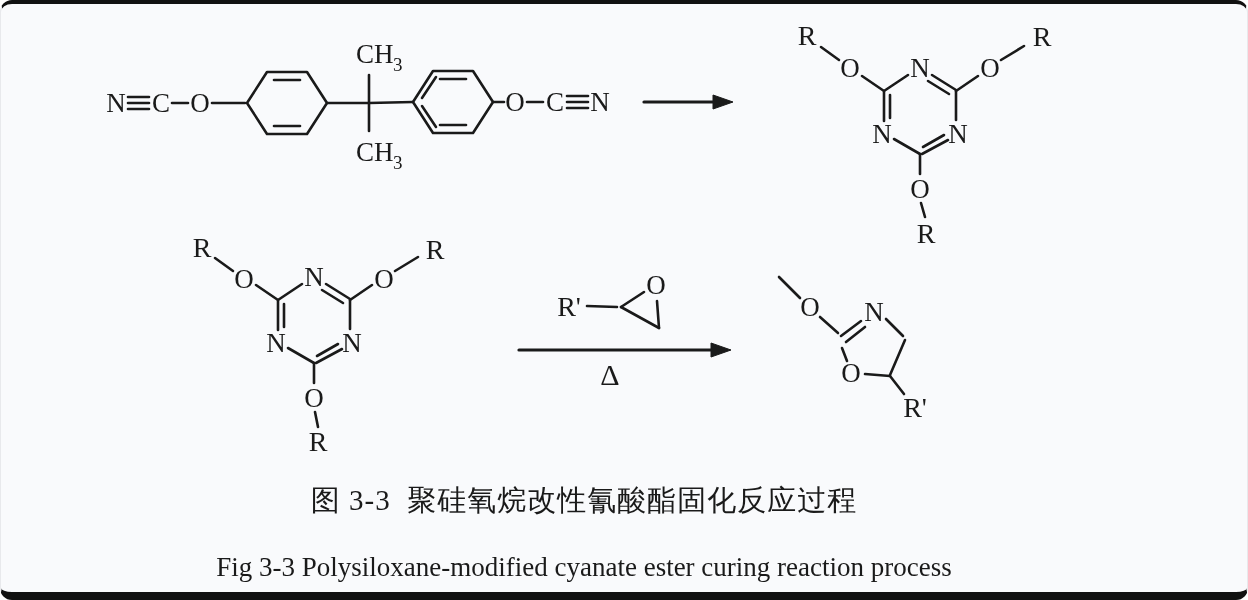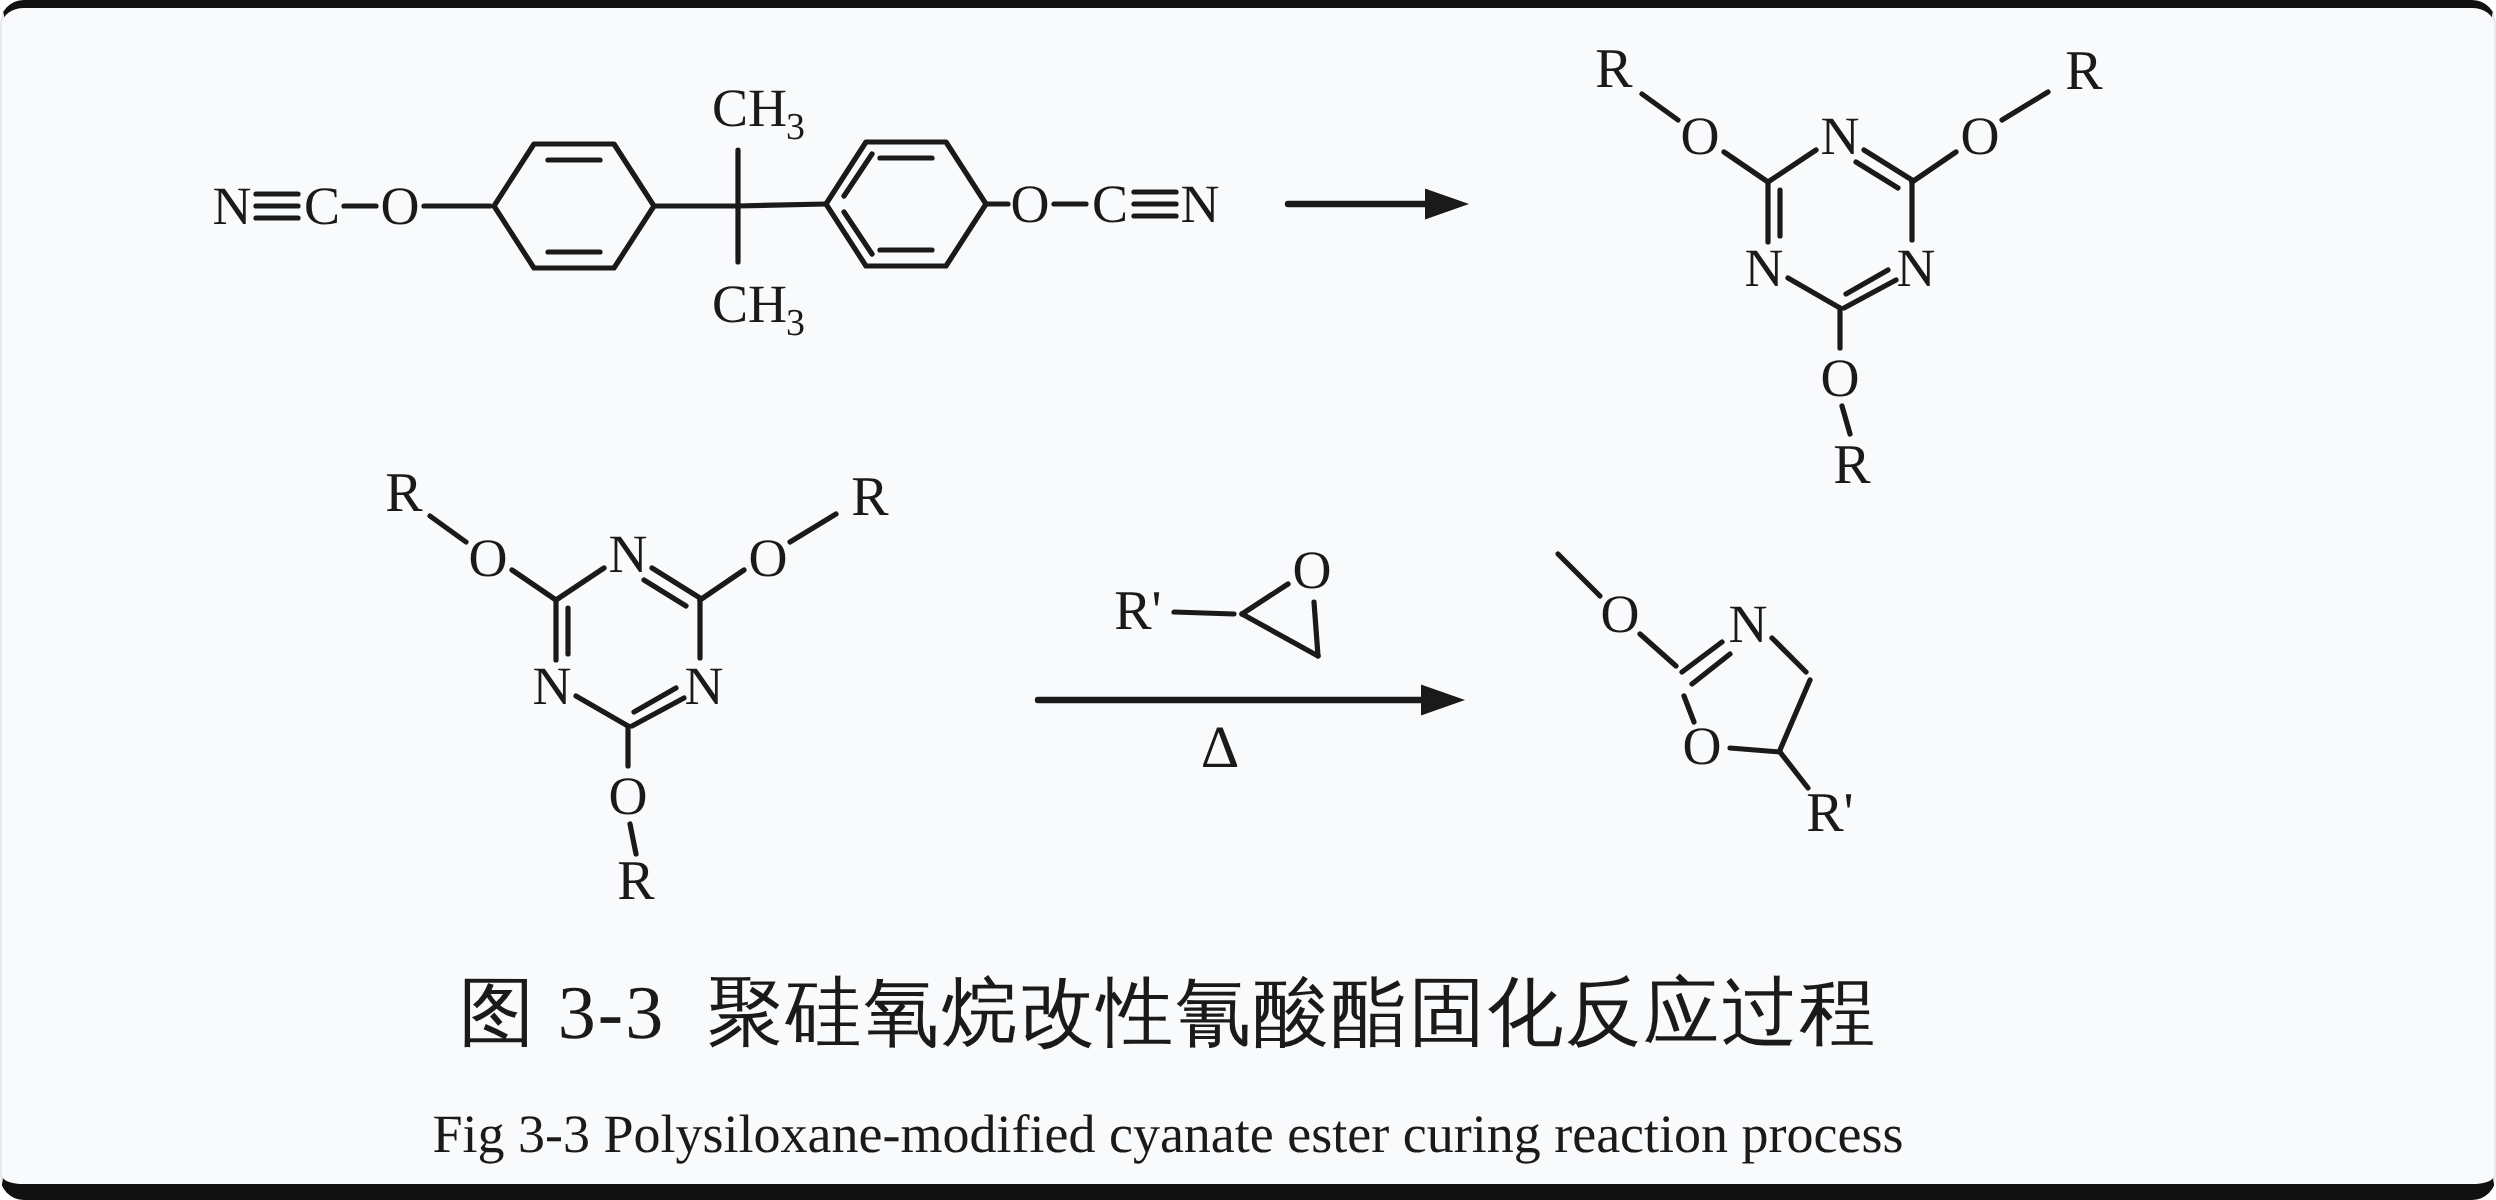--- a/index.html
+++ b/index.html
@@ -27,21 +27,21 @@
     text-anchor:middle;dominant-baseline:central;
   }
   svg.scheme text.start{text-anchor:start;}
   svg.scheme text.sub{font-size:19px;}
   svg.scheme text.big{font-size:28px;}
   svg.scheme text.delta{font-size:30px;}
   .caption{
     position:absolute;left:0;width:1166px;text-align:center;
     color:#1a1a1a;white-space:pre;
   }
-  .caption.zh{top:477px;font-size:38px;letter-spacing:1px;}
+  .caption.zh{top:477px;font-size:29px;letter-spacing:1px;}
   .caption.en{top:548px;font-size:27px;}
 </style>
 </head>
 <body>
 
 <div class="page">
   <svg class="scheme" width="1248" height="600" viewBox="0 0 1248 600">
 
     <g>
       <text x="115" y="99">N</text>

